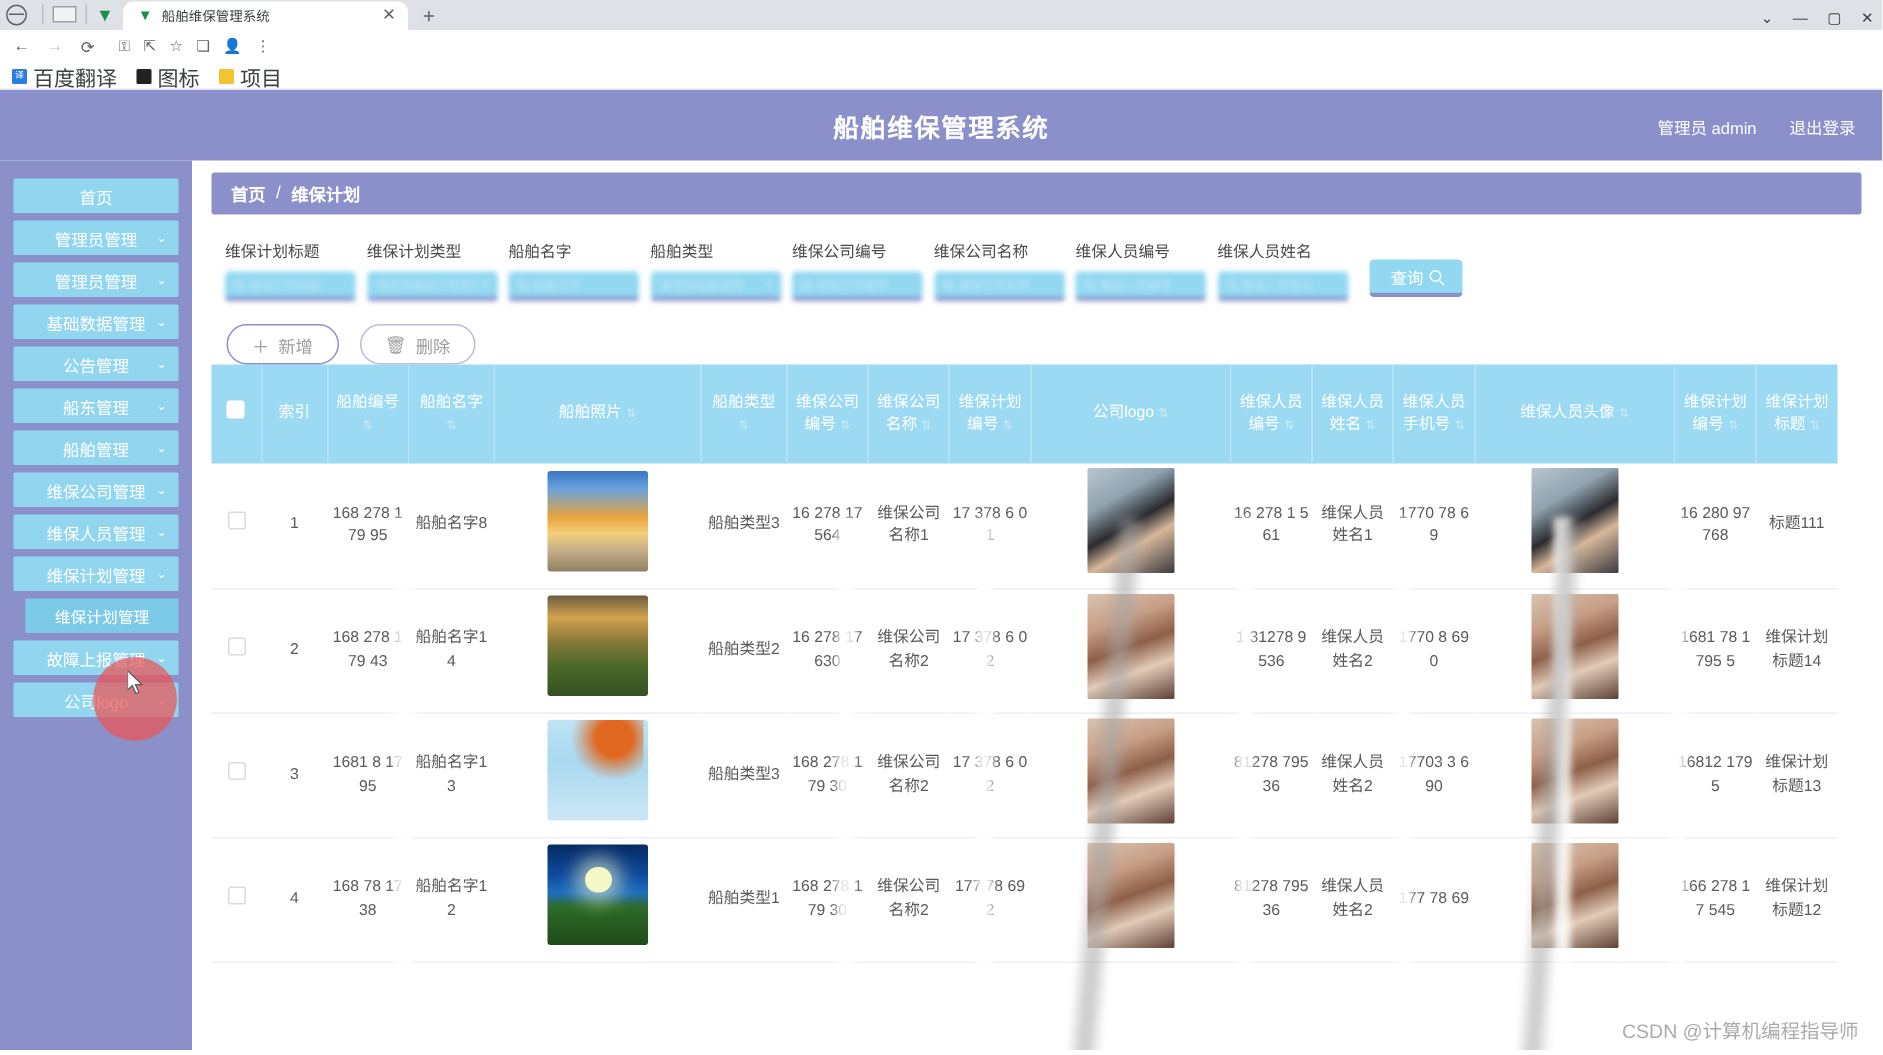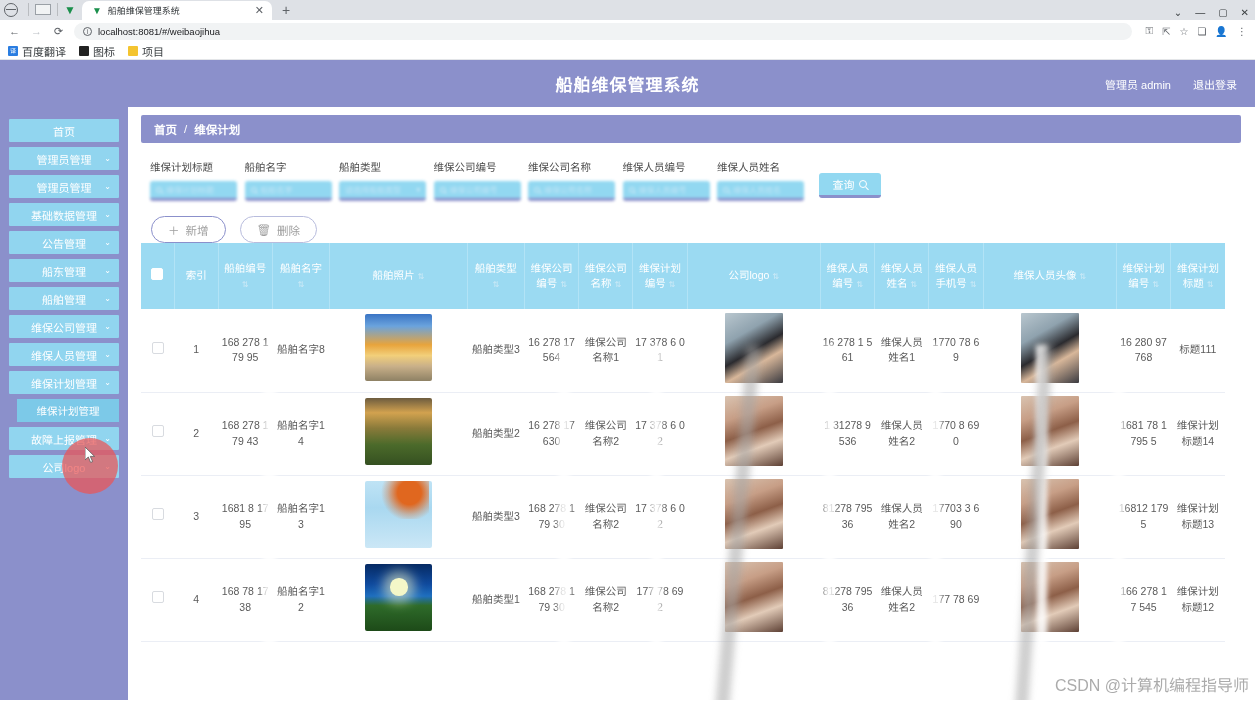--- a/index.html
+++ b/index.html
@@ -74,21 +74,21 @@
 
   .bmk-bar {
     height: 18px; background: #fff; display: flex; align-items: center;
     padding: 0 8px; gap: 13px; border-bottom: 1px solid #e3e5e8;
   }
   .bmk { display: flex; align-items: center; gap: 4px; cursor: pointer; }
   .bmk-ic { width: 10px; height: 10px; border-radius: 1px; flex-shrink: 0; }
   .bmk-ic.blue { background: #2a7de1; color:#fff; font-size:6px; text-align:center; line-height:10px;}
   .bmk-ic.dark { background: #222; }
   .bmk-ic.yellow { background: #f4c430; }
-  .bmk-lb { font-size: 11px; color: #3c4043; }
+  .bmk-lb { font-size: 14px; color: #3c4043; }
 
   
   .app {
     position: relative; width: 1255px; height: 640px;
     background: #fff; overflow: hidden;
   }
   .app-header {
     height: 47px; background: #8b90cb;
     display: flex; align-items: center; position: relative;
   }
@@ -235,22 +235,22 @@
   .blur-streak {
     position: absolute; background: rgba(255,255,255,0.86);
     filter: blur(2.5px); pointer-events: none; z-index: 20;
   }
   .blur-band {
     position: absolute; background: rgba(166,166,166,0.55);
     filter: blur(3.5px); pointer-events: none; z-index: 21;
   }
 
   .watermark {
-    position: absolute; right: 6px; bottom: 4px; z-index: 60;
-    font-size: 16px; color: rgba(120,120,120,0.62);
+    position: absolute; right: 16px; bottom: 4px; z-index: 60;
+    font-size: 13px; color: rgba(120,120,120,0.62);
     font-family: "Liberation Sans", sans-serif; pointer-events: none;
   }
 </style>
 </head>
 <body>
 
 <div class="browser-top">
   <div class="chrome-leftbtns">
     <div class="chrome-circ"></div>
     <div class="chrome-divider"></div>
@@ -269,24 +269,20 @@
     <span>—</span>
     <span>▢</span>
     <span>✕</span>
   </div>
 </div>
 
 <div class="addr-bar">
   <span class="nav-ic">←</span>
   <span class="nav-ic dim">→</span>
   <span class="nav-ic">⟳</span>
-  <div class="omnibox">
-    <span class="omni-info">i</span>
-    <span class="omni-url">localhost:8081/#/weibaojihua</span>
-  </div>
   <div class="addr-right">
     <span>⚿</span>
     <span>⇱</span>
     <span>☆</span>
     <span>❏</span>
     <span>👤</span>
     <span>⋮</span>
   </div>
 </div>
 
@@ -382,20 +378,27 @@
         <span class="bc-sep">/</span>
         <span class="bc-item">维保计划</span>
       </div>
 
       <div class="filters">
         <div class="filter">
           <div class="filter-label">维保计划标题</div>
           <div class="filter-input">
             <span class="fi-mag"></span>
             <span class="fi-ph">维保计划标题</span>
+          </div>
+        </div>
+        <div class="filter">
+          <div class="filter-label">维保计划类型</div>
+          <div class="filter-input">
+            <span class="fi-ph">请选择维保计划类型</span>
+            <span class="fi-caret">▾</span>
           </div>
         </div>
         <div class="filter">
           <div class="filter-label">船舶名字</div>
           <div class="filter-input">
             <span class="fi-mag"></span>
             <span class="fi-ph">船舶名字</span>
           </div>
         </div>
         <div class="filter">

